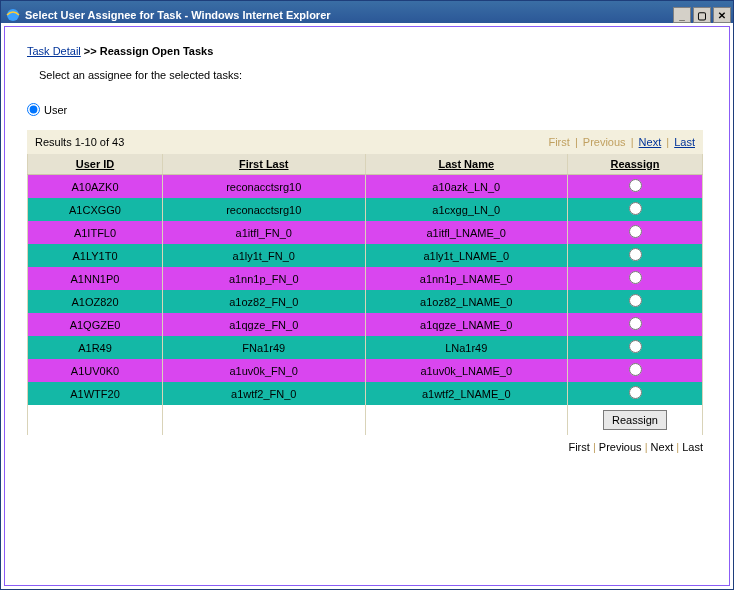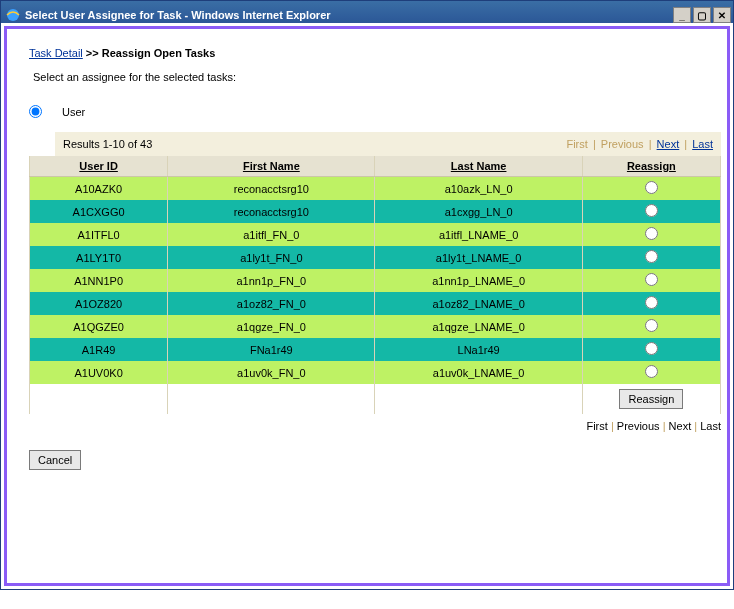--- a/index.html
+++ b/index.html
@@ -31,32 +31,32 @@
   .titlebar-text { flex: 1; }
   .titlebar-btns { display:flex; gap:2px; }
   .tb-btn {
     width:18px;height:16px;background:#d4d0c8;border:1px solid #808080;
     display:flex;align-items:center;justify-content:center;font-size:10px;
     font-family: Arial;
     color:#000;
   }
   .content-outer { padding: 3px; }
   .content {
-    border: 3px solid #8b5cf6;
-    padding: 18px 6px 20px 22px;
+    border: 1px solid #8b5cf6;
+    padding: 18px 26px 20px 22px;
     background: #fff;
     min-height: 560px;
   }
   .breadcrumb { font-size: 11px; margin-bottom: 12px; }
   .breadcrumb a { color: #003399; text-decoration: underline; }
   .breadcrumb .sep { font-weight: bold; }
   .breadcrumb .curr { font-weight: bold; }
-  .prompt { margin: 10px 0 22px 4px; font-size: 11px; }
+  .prompt { margin: 10px 0 22px 12px; font-size: 11px; }
   .radio-group { margin-bottom: 14px; }
-  .radio-row { display:flex; align-items:center; gap:20px; margin-bottom:4px; }
+  .radio-row { display:flex; align-items:center; gap:4px; margin-bottom:4px; }
   .filterbar { display:flex; align-items:center; gap:6px; margin-bottom:12px; }
   .filterbar label { font-weight: bold; }
   select.oldselect {
     font-size:11px; height:20px; background:#fff;border:1px solid #7f7f7f;
     width:72px;
   }
   input.filterinput {
     height:20px;border:1px solid #7f7f7f;width:150px;font-size:11px;padding:2px;
   }
   button.go-btn, button.reassign-btn, button.cancel-btn {
@@ -68,21 +68,20 @@
     height: 20px;
     cursor: pointer;
   }
   .results-band {
     background: #f3efdd;
     padding: 6px 8px;
     display:flex;
     justify-content: space-between;
     align-items: center;
     font-size:11px;
-    margin-left:26px;
   }
   .pager { font-size:11px; }
   .pager .on { color:#003399; text-decoration: underline; cursor:pointer;}
   .pager .off { color:#c0a060; text-decoration: none; }
   .pager .pipe { color:#c0a060; margin: 0 2px; }
   table.grid {
     width:100%; border-collapse: collapse; font-size:11px;
     border-right:1px solid #d9d3b8;
   }
   table.grid th {
@@ -91,21 +90,21 @@
     font-weight: bold;
     padding: 4px 0;
     border-bottom: 1px solid #ccc6a8;
     border-left:1px solid #d9d3b8;
   }
   table.grid td {
     text-align: center;
     padding: 4px 0;
     border-left:1px solid #d9d3b8;
   }
-  table.grid tr.odd { background: #bef264; }
+  table.grid tr.odd { background: #d946ef; }
   table.grid tr.even { background: #14b8a6; }
   table.grid tr.footer td { background:#fff; padding:5px 6px; }
   .reassign-wrap { text-align:right; padding-right:6px;}
   .bottom-pager { text-align:right; margin-top:6px; font-size:11px;}
   .cancel-row { margin-top:18px; }
   input[type=radio]{ margin:0; }
 </style>
 </head>
 <body>
 
@@ -151,21 +150,21 @@
           <span class="on">Next</span>
           <span class="pipe">|</span>
           <span class="on">Last</span>
         </span>
       </div>
 
       <table class="grid">
         <thead>
           <tr>
             <th style="width:20%">User ID</th>
-            <th style="width:30%">First Name</th>
+            <th style="width:30%">First Last</th>
             <th style="width:30%">Last Name</th>
             <th style="width:20%">Reassign</th>
           </tr>
         </thead>
         <tbody id="rows-body">
             <tr class="odd">
               <td>A10AZK0</td>
               <td>reconacctsrg10</td>
               <td>a10azk_LN_0</td>
               <td><input type="radio" name="reassign" style=""></td>
@@ -209,20 +208,26 @@
             <tr class="even">
               <td>A1R49</td>
               <td>FNa1r49</td>
               <td>LNa1r49</td>
               <td><input type="radio" name="reassign" style=""></td>
             </tr>
             <tr class="odd">
               <td>A1UV0K0</td>
               <td>a1uv0k_FN_0</td>
               <td>a1uv0k_LNAME_0</td>
+              <td><input type="radio" name="reassign" style=""></td>
+            </tr>
+            <tr class="even">
+              <td>A1WTF20</td>
+              <td>a1wtf2_FN_0</td>
+              <td>a1wtf2_LNAME_0</td>
               <td><input type="radio" name="reassign" style=""></td>
             </tr>
           </tbody>
         <tbody>
           <tr class="footer">
             <td></td>
               <td></td>
               <td></td>
             <td class="reassign-wrap">
               <button class="reassign-btn">Reassign</button>
@@ -234,18 +239,15 @@
       <div class="bottom-pager">
         <span class="off">First</span>
         <span class="pipe" style="color:#c0a060">|</span>
         <span class="off">Previous</span>
         <span class="pipe" style="color:#c0a060">|</span>
         <span class="on">Next</span>
         <span class="pipe" style="color:#c0a060">|</span>
         <span class="on">Last</span>
       </div>
 
-      <div class="cancel-row">
-        <button class="cancel-btn">Cancel</button>
-      </div>
     </div>
   </div>
 </div>
 
 </body></html>

